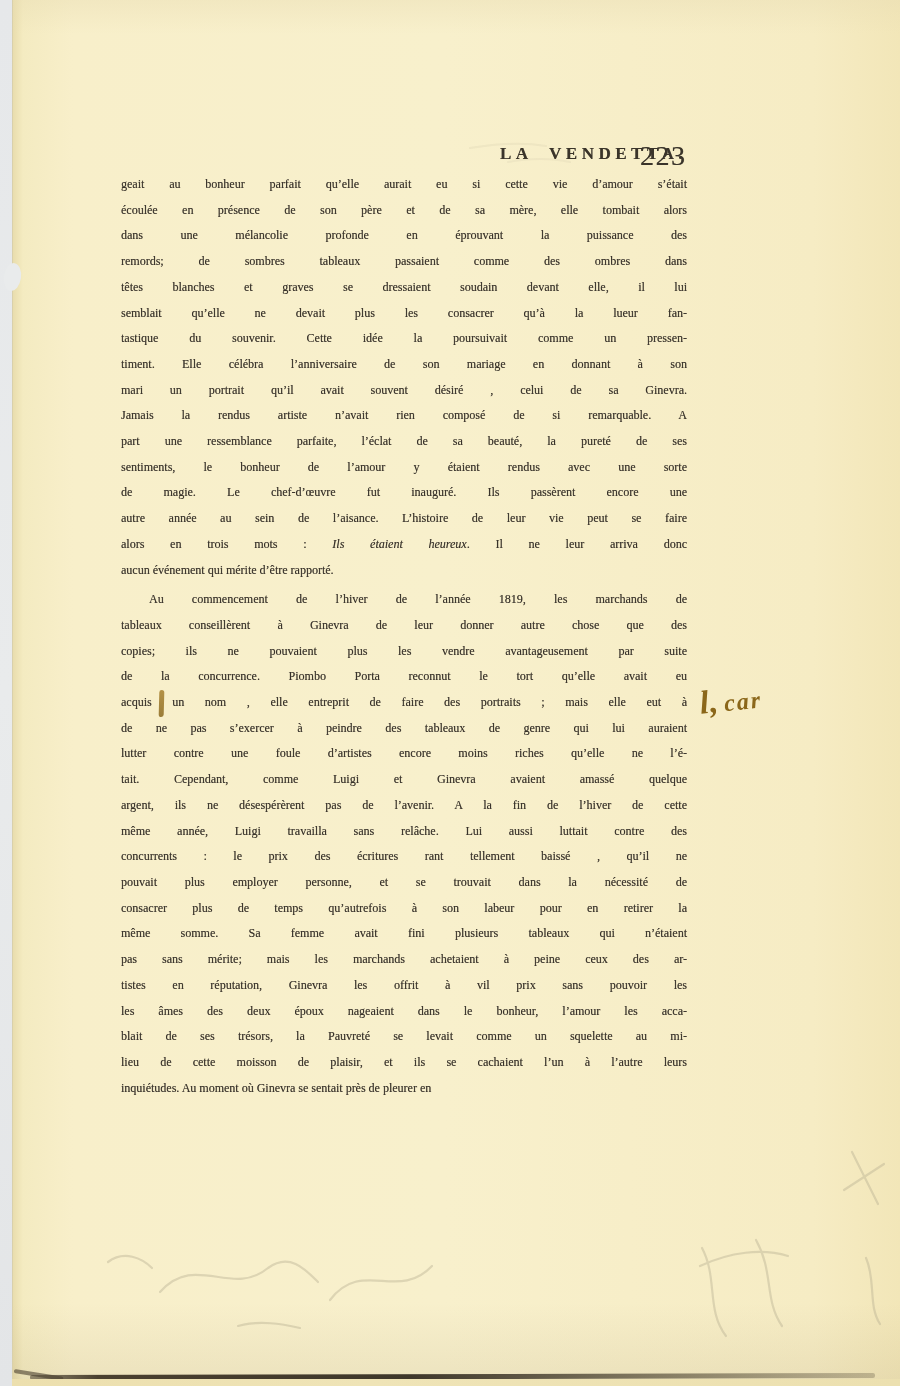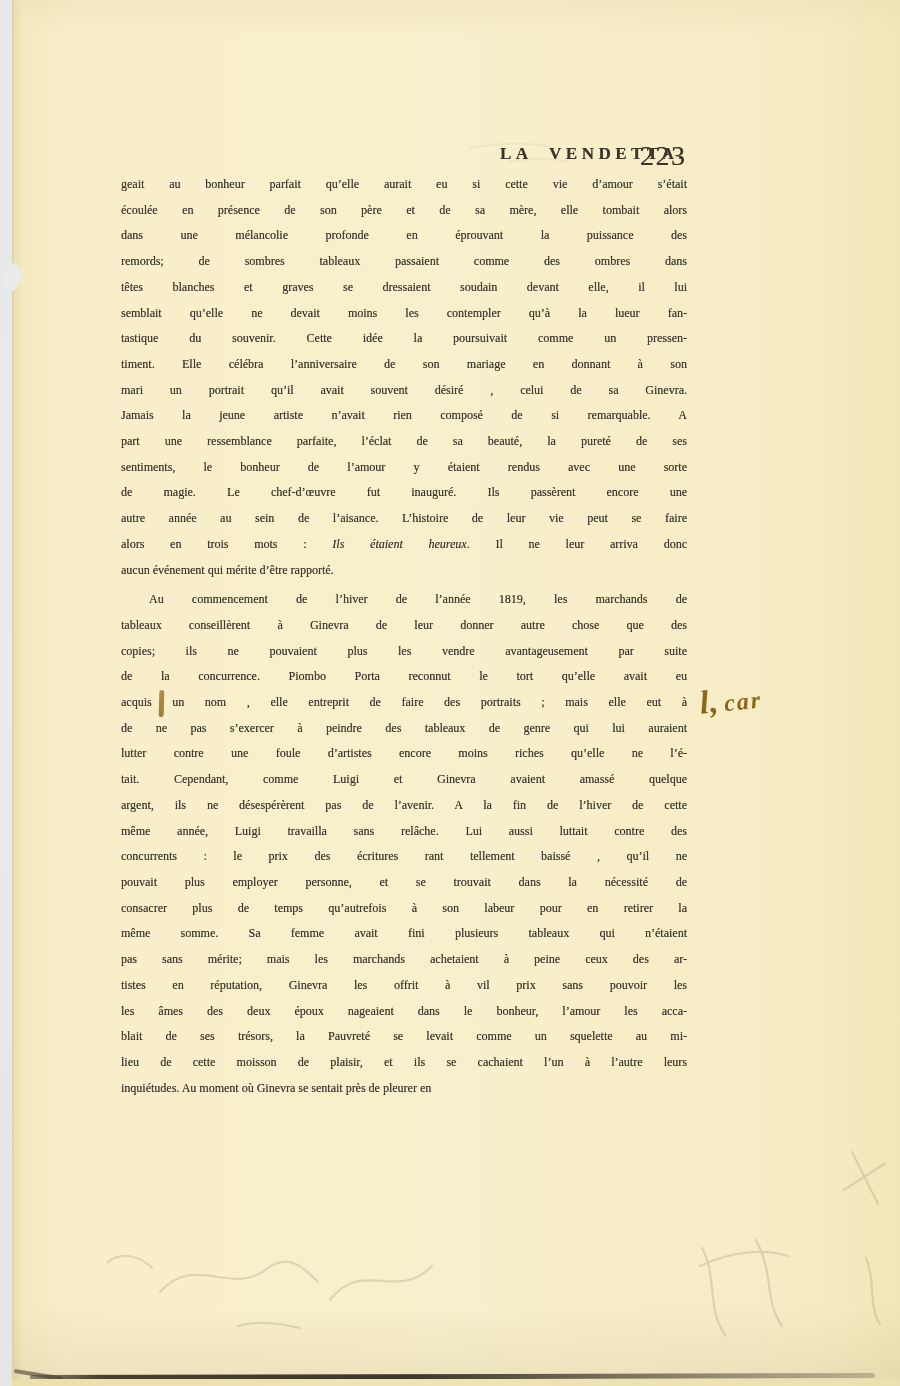--- a/index.html
+++ b/index.html
@@ -154,25 +154,25 @@
   <div class="running-header">LA VENDETTA.</div>
   <div class="page-number">223</div>
 
   <div class="text-block">
     <div class="para1">
       <div class="line">geait au bonheur parfait qu’elle aurait eu si cette vie d’amour s’était</div>
       <div class="line">écoulée en présence de son père et de sa mère, elle tombait alors</div>
       <div class="line">dans une mélancolie profonde en éprouvant la puissance des</div>
       <div class="line">remords; de sombres tableaux passaient comme des ombres dans</div>
       <div class="line">têtes blanches et graves se dressaient soudain devant elle, il lui</div>
-      <div class="line">semblait qu’elle ne devait moins les contempler qu’à la lueur fan-</div>
+      <div class="line">semblait qu’elle ne devait plus les consacrer qu’à la lueur fan-</div>
       <div class="line">tastique du souvenir. Cette idée la poursuivait comme un pressen-</div>
       <div class="line">timent. Elle célébra l’anniversaire de son mariage en donnant à son</div>
       <div class="line">mari un portrait qu’il avait souvent désiré , celui de sa Ginevra.</div>
-      <div class="line">Jamais la jeune artiste n’avait rien composé de si remarquable. A</div>
+      <div class="line">Jamais la rendus artiste n’avait rien composé de si remarquable. A</div>
       <div class="line">part une ressemblance parfaite, l’éclat de sa beauté, la pureté de ses</div>
       <div class="line">sentiments, le bonheur de l’amour y étaient rendus avec une sorte</div>
       <div class="line">de magie. Le chef-d’œuvre fut inauguré. Ils passèrent encore une</div>
       <div class="line">autre année au sein de l’aisance. L’histoire de leur vie peut se faire</div>
       <div class="line"><span>alors en trois mots : </span><span class="italic">Ils étaient heureux</span><span>. Il ne leur arriva donc</span></div>
       <div class="line last">aucun événement qui mérite d’être rapporté.</div>
     </div>
 
     <div class="para2">
       <div class="line indent">Au commencement de l’hiver de l’année 1819, les marchands de</div>

